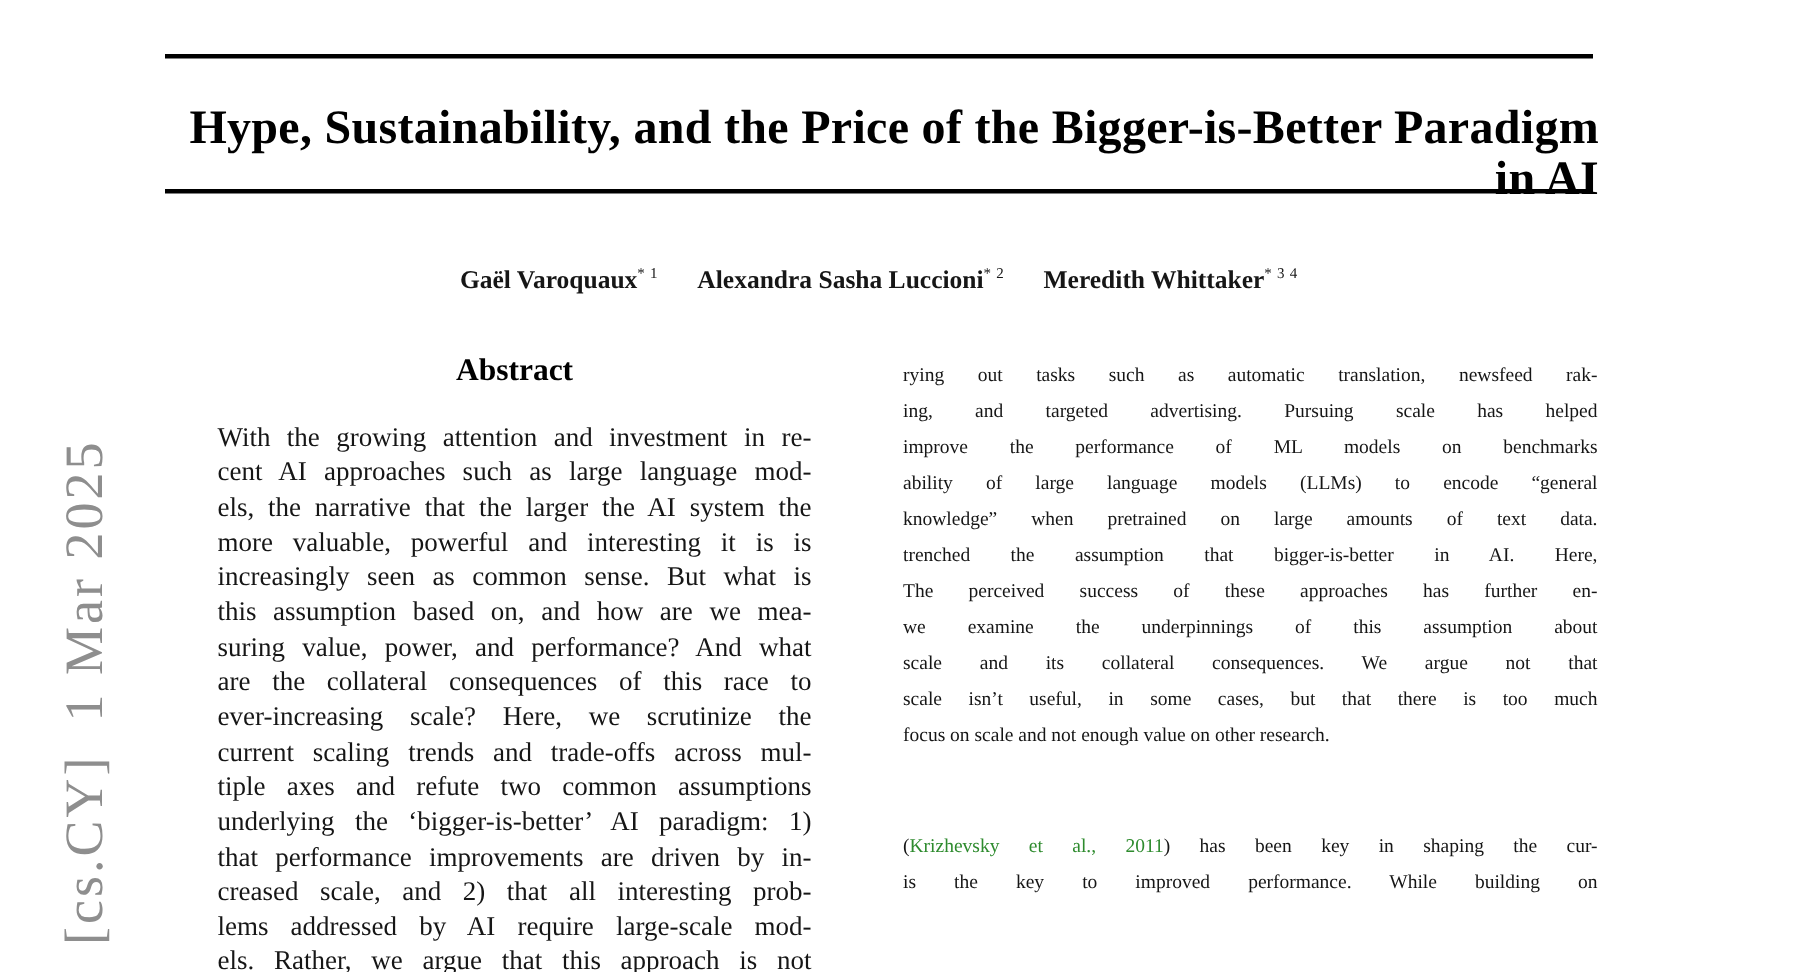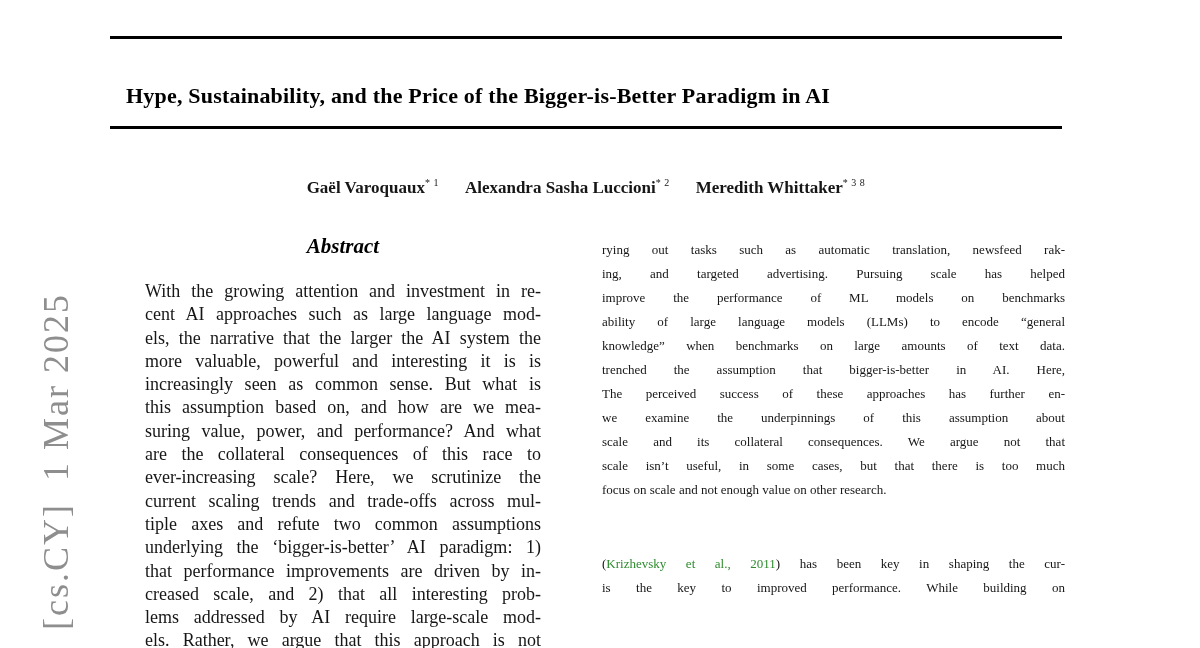--- a/index.html
+++ b/index.html
@@ -7,29 +7,29 @@
     width:1200px;height:648px;overflow:hidden;background:#ffffff;
     font-family:"Liberation Serif","DejaVu Serif",serif;
     color:#161616;
     position:relative;
   }
   .page{position:absolute;inset:0;}
   .rule{position:absolute;left:110px;width:952px;height:3px;background:#000;}
   .rule-top{top:36px;}
   .rule-bottom{top:126px;}
   .title{
-    position:absolute;top:63px;left:110px;width:952px;margin:16px;
-    text-align:left;font-size:22px;font-weight:bold;color:#000;
+    position:absolute;top:63px;left:110px;width:952px;margin:4px;
+    text-align:right;font-size:32px;font-weight:bold;color:#000;
     letter-spacing:0.2px;line-height:34px;
   }
   .authors{position:absolute;top:170px;left:110px;width:952px;font-size:17px;line-height:26px;}
   .authors .tline{text-align:center;text-align-last:center;}
   .abstract-heading{
     position:absolute;top:234px;left:145px;width:396px;
-    text-align:center;font-weight:bold;font-size:21px;color:#000;font-style:italic;
+    text-align:center;font-weight:bold;font-size:21px;color:#000;
   }
   .col{position:absolute;}
   .col .tline{text-align:justify;text-align-last:justify;}
   .col .tline.nolast{text-align-last:left;}
   .left{left:145px;top:280px;width:396px;font-size:18px;}
   .left .tline{line-height:23.3px;height:23.3px;}
   .right{left:602px;width:463px;font-size:13px;}
   .right .tline{line-height:24px;height:24px;}
   .p1{top:238px;}
   .p2{top:552px;}
@@ -49,21 +49,21 @@
 <body>
 
 <div class="page">
   <div class="stamp">[cs.CY]  1 Mar 2025</div>
 
   <div class="rule rule-top"></div>
   <h1 class="title">Hype, Sustainability, and the Price of the Bigger-is-Better Paradigm in AI</h1>
   <div class="rule rule-bottom"></div>
 
   <div class="authors">
-      <div class="tline"><span class="b">Gaël Varoquaux</span><span class="sup">* 1</span><span class="gap"></span><span class="b">Alexandra Sasha Luccioni</span><span class="sup">* 2</span><span class="gap"></span><span class="b">Meredith Whittaker</span><span class="sup">* 3 8</span></div>
+      <div class="tline"><span class="b">Gaël Varoquaux</span><span class="sup">* 1</span><span class="gap"></span><span class="b">Alexandra Sasha Luccioni</span><span class="sup">* 2</span><span class="gap"></span><span class="b">Meredith Whittaker</span><span class="sup">* 3 4</span></div>
     </div>
 
   <div class="abstract-heading">Abstract</div>
   <div class="col left">
       <div class="tline"><span>With the growing attention and investment in re-</span></div>
       <div class="tline"><span>cent AI approaches such as large language mod-</span></div>
       <div class="tline"><span>els, the narrative that the larger the AI system the</span></div>
       <div class="tline"><span>more valuable, powerful and interesting it is is</span></div>
       <div class="tline"><span>increasingly seen as common sense. But what is</span></div>
       <div class="tline"><span>this assumption based on, and how are we mea-</span></div>
@@ -77,21 +77,21 @@
       <div class="tline"><span>creased scale, and 2) that all interesting prob-</span></div>
       <div class="tline"><span>lems addressed by AI require large-scale mod-</span></div>
       <div class="tline"><span>els. Rather, we argue that this approach is not</span></div>
     </div>
 
   <div class="col right p1">
       <div class="tline"><span>rying out tasks such as automatic translation, newsfeed rak-</span></div>
       <div class="tline"><span>ing, and targeted advertising. Pursuing scale has helped</span></div>
       <div class="tline"><span>improve the performance of ML models on benchmarks</span></div>
       <div class="tline"><span>ability of large language models (LLMs) to encode “general</span></div>
-      <div class="tline"><span>knowledge” when benchmarks on large amounts of text data.</span></div>
+      <div class="tline"><span>knowledge” when pretrained on large amounts of text data.</span></div>
       <div class="tline"><span>trenched the assumption that bigger-is-better in AI. Here,</span></div>
       <div class="tline"><span>The perceived success of these approaches has further en-</span></div>
       <div class="tline"><span>we examine the underpinnings of this assumption about</span></div>
       <div class="tline"><span>scale and its collateral consequences. We argue not that</span></div>
       <div class="tline"><span>scale isn’t useful, in some cases, but that there is too much</span></div>
       <div class="tline nolast"><span>focus on scale and not enough value on other research.</span></div>
     </div>
   <div class="col right p2">
       <div class="tline"><span>(</span><span class="grn">Krizhevsky et al., 2011</span><span>) has been key in shaping the cur-</span></div>
       <div class="tline"><span>is the key to improved performance. While building on</span></div>

